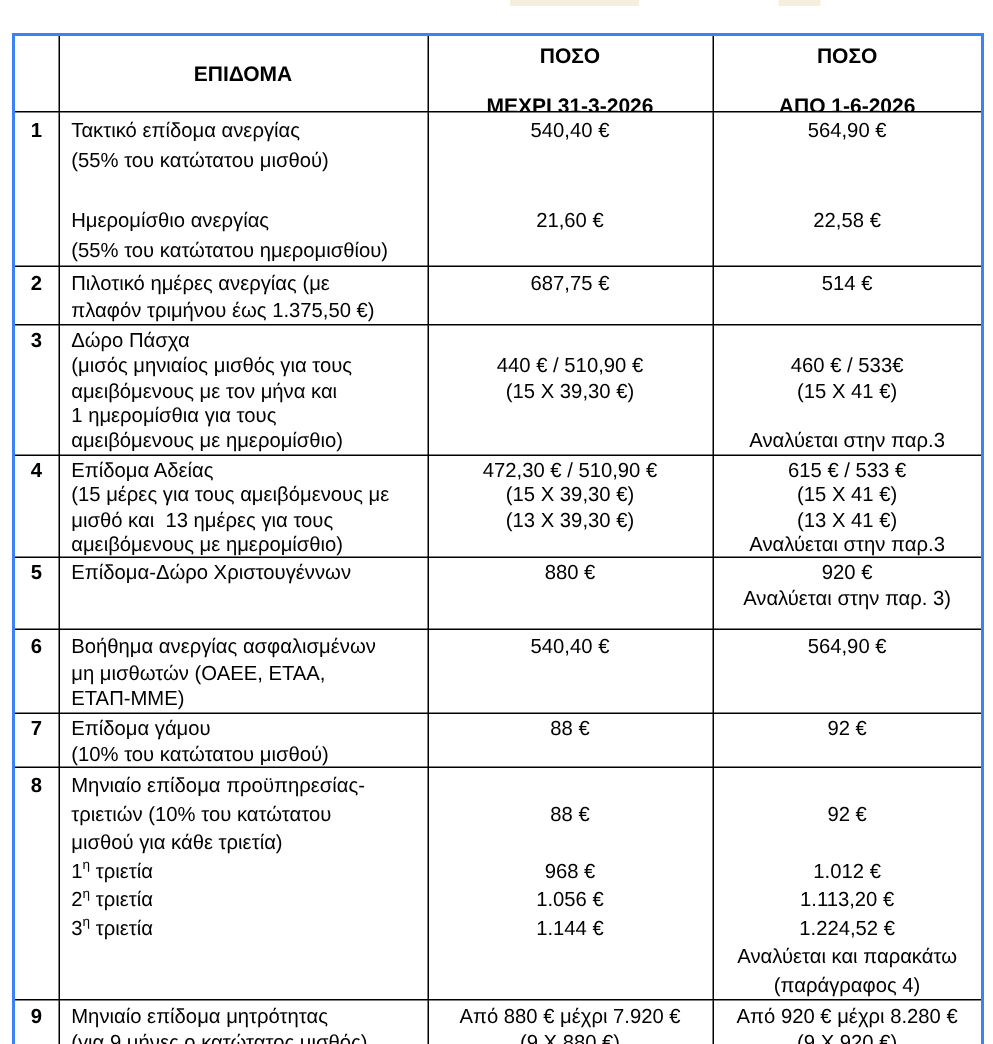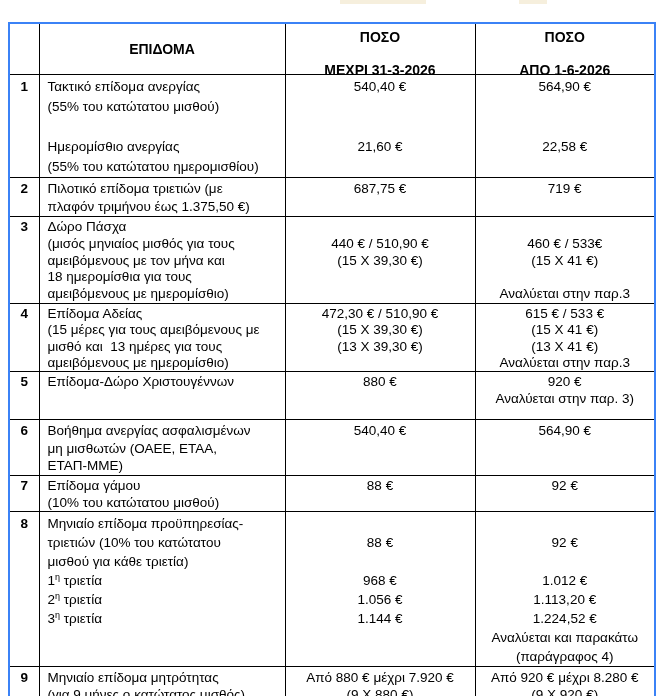--- a/index.html
+++ b/index.html
@@ -162,39 +162,39 @@
           <div class="line"></div>
           <div class="line"></div>
           <div class="line">22,58 €</div>
         </td>
       </tr>
       <tr class="row-2">
         <td class="num-cell">
           <div class="line">2</div>
         </td>
         <td class="name-cell">
-          <div class="line">Πιλοτικό επίδομα τριετιών (με</div>
+          <div class="line">Πιλοτικό ημέρες ανεργίας (με</div>
           <div class="line">πλαφόν τριμήνου έως 1.375,50 €)</div>
         </td>
         <td class="amount-cell">
           <div class="line">687,75 €</div>
         </td>
         <td class="amount-cell">
-          <div class="line">719 €</div>
+          <div class="line">514 €</div>
         </td>
       </tr>
       <tr class="row-3">
         <td class="num-cell">
           <div class="line">3</div>
         </td>
         <td class="name-cell">
           <div class="line">Δώρο Πάσχα</div>
           <div class="line">(μισός μηνιαίος μισθός για τους</div>
           <div class="line">αμειβόμενους με τον μήνα και</div>
-          <div class="line">18 ημερομίσθια για τους</div>
+          <div class="line">1 ημερομίσθια για τους</div>
           <div class="line">αμειβόμενους με ημερομίσθιο)</div>
         </td>
         <td class="amount-cell">
           <div class="line"></div>
           <div class="line">440 € / 510,90 €</div>
           <div class="line">(15 Χ 39,30 €)</div>
         </td>
         <td class="amount-cell">
           <div class="line"></div>
           <div class="line">460 € / 533€</div>

